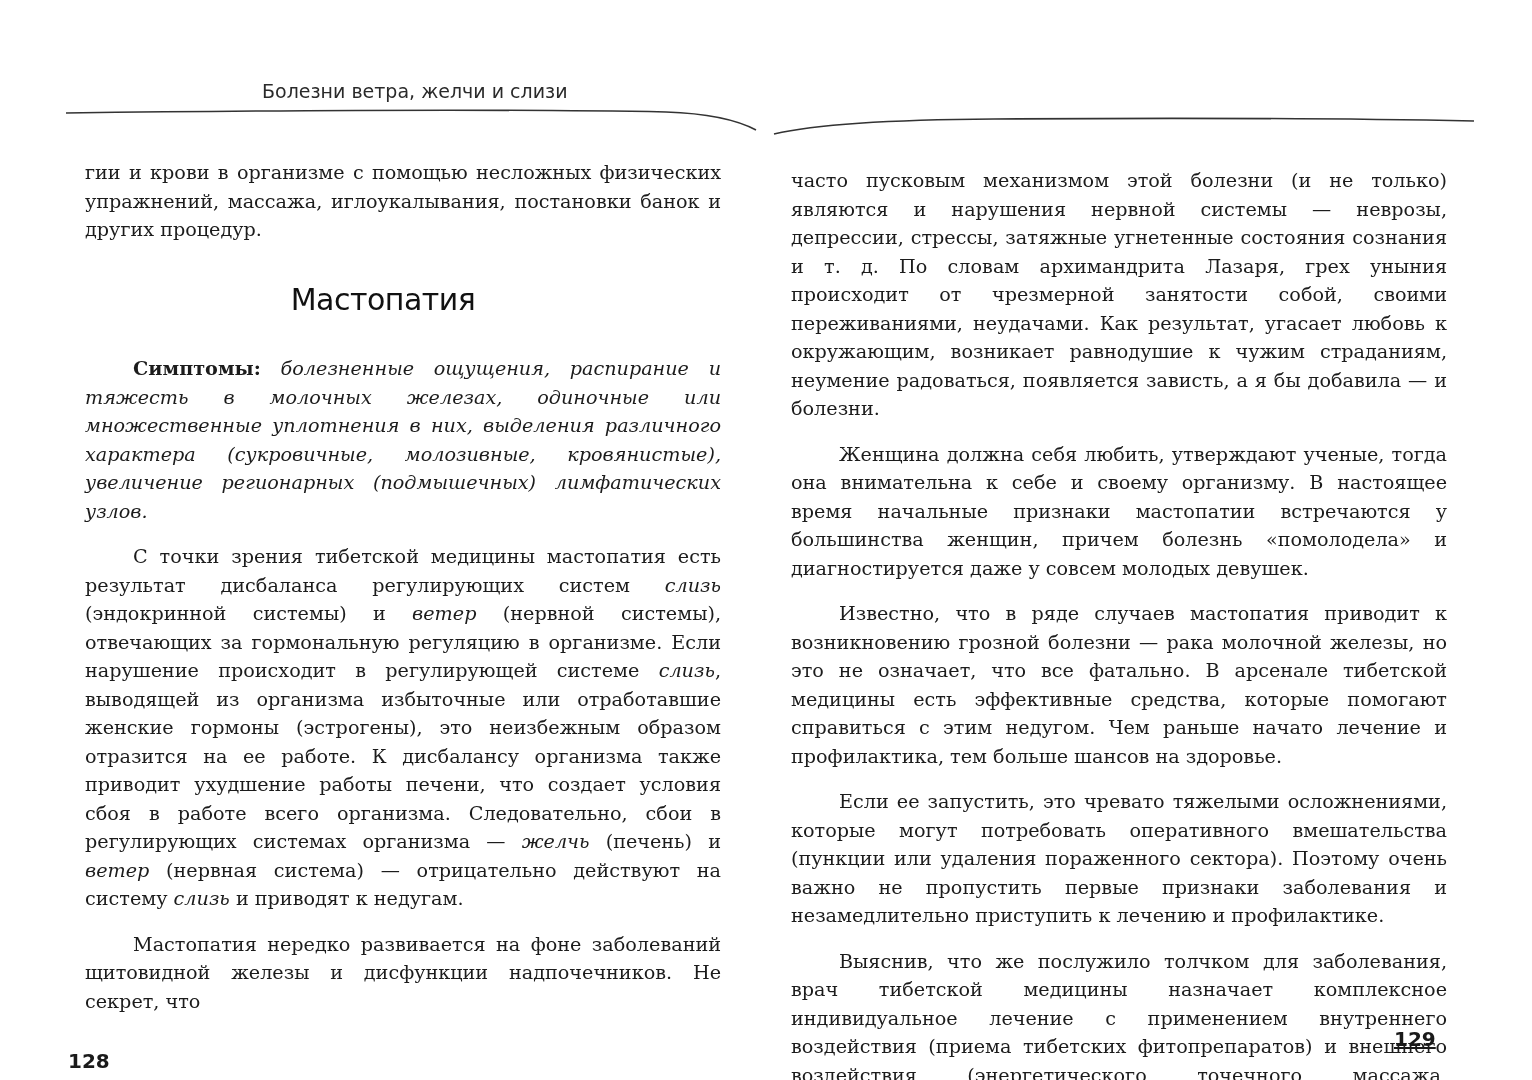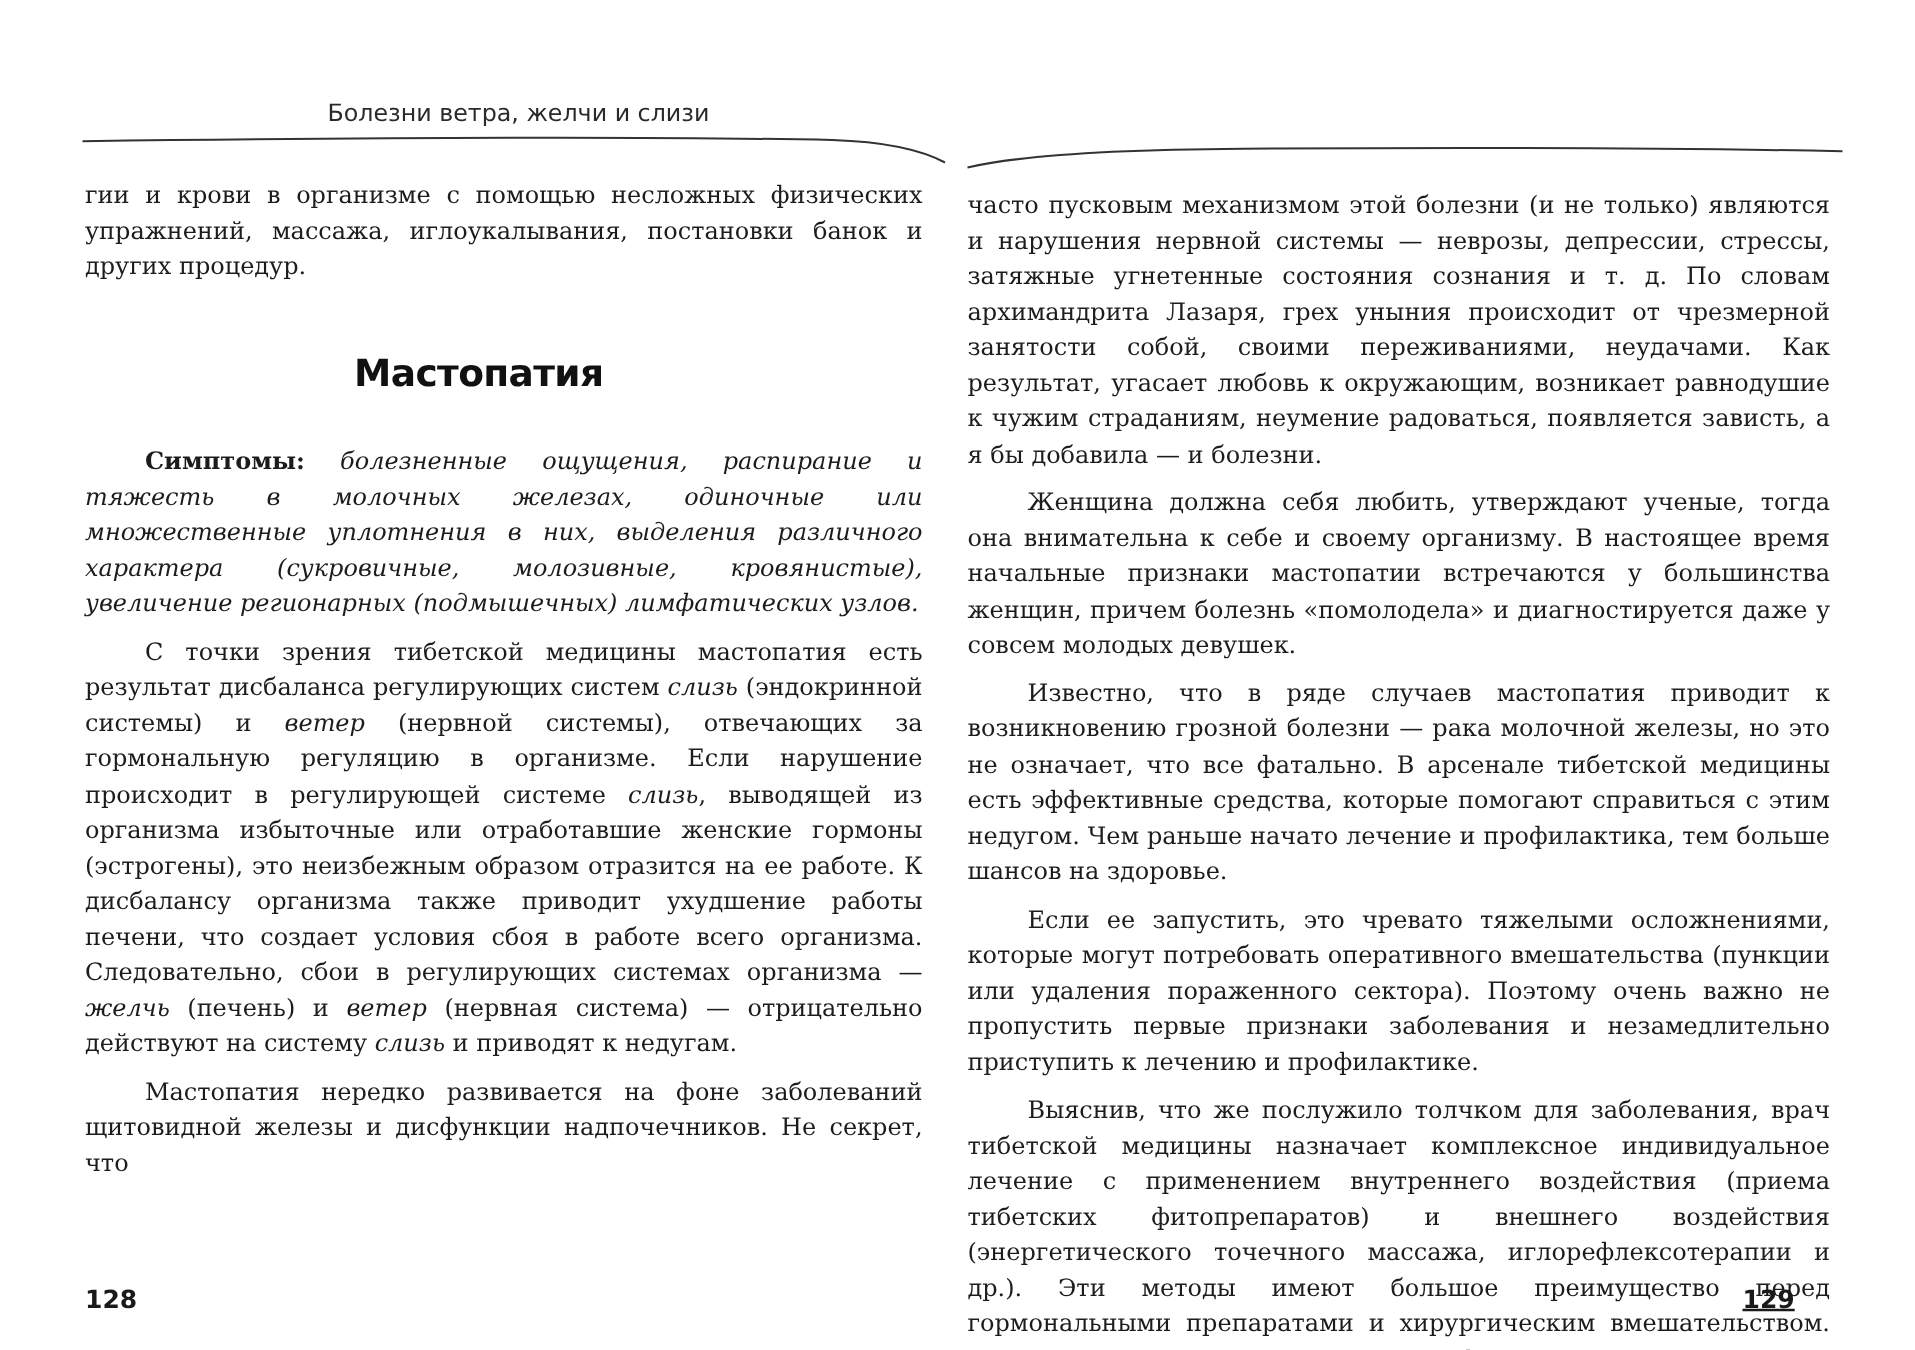--- a/index.html
+++ b/index.html
@@ -7,26 +7,26 @@
   .page { position:absolute; top:0; height:1080px; }
   .left { left:0; width:766px; }
   .right { left:766px; width:766px; }
   .running-head { position:absolute; font-family:"DejaVu Sans", sans-serif; font-size:19px; color:#2a2a2a; white-space:nowrap; }
   .left .running-head { left:262px; top:80px; }
   .right .running-head { left:100px; top:92px; }
   svg.rule { position:absolute; overflow:visible; }
   .body-text { position:absolute; font-family:"DejaVu Serif", serif; font-size:19.2px; line-height:28.5px; text-align:justify; color:#1c1c1c; }
   .left .body-text { left:68px; width:670px; }
   .right .body-text { left:8px; width:690px; }
-  .body-text p { margin:0; }
+  .body-text p { margin:17px; }
   .indent { text-indent:48px; }
   .gap { margin-top:10px !important; }
-  .heading { position:absolute; left:0; width:766px; text-align:center; top:282px; font-family:"DejaVu Sans", sans-serif; font-weight:700; font-size:30px; color:#111; letter-spacing:-0.5px; }
+  .heading { position:absolute; left:0; width:766px; text-align:center; top:282px; font-family:"DejaVu Sans", sans-serif; font-weight:400; font-size:30px; color:#111; letter-spacing:-0.5px; }
   .pnum { position:absolute; font-family:"DejaVu Sans", sans-serif; font-weight:bold; font-size:20px; color:#1a1a1a; top:1027px; }
-  .left .pnum { left:68px; }
+  .left .pnum { left:68px;margin-top:22px; }
   .right .pnum { left:628px;text-decoration:underline; }
   em { font-style:italic; }
   b { font-weight:bold; }
 </style>
 </head>
 <body>
 
 <div class="page left">
   <div class="running-head">Болезни ветра, желчи и слизи</div>
   <svg class="rule" style="left:66px;top:110px;" width="690" height="30">

